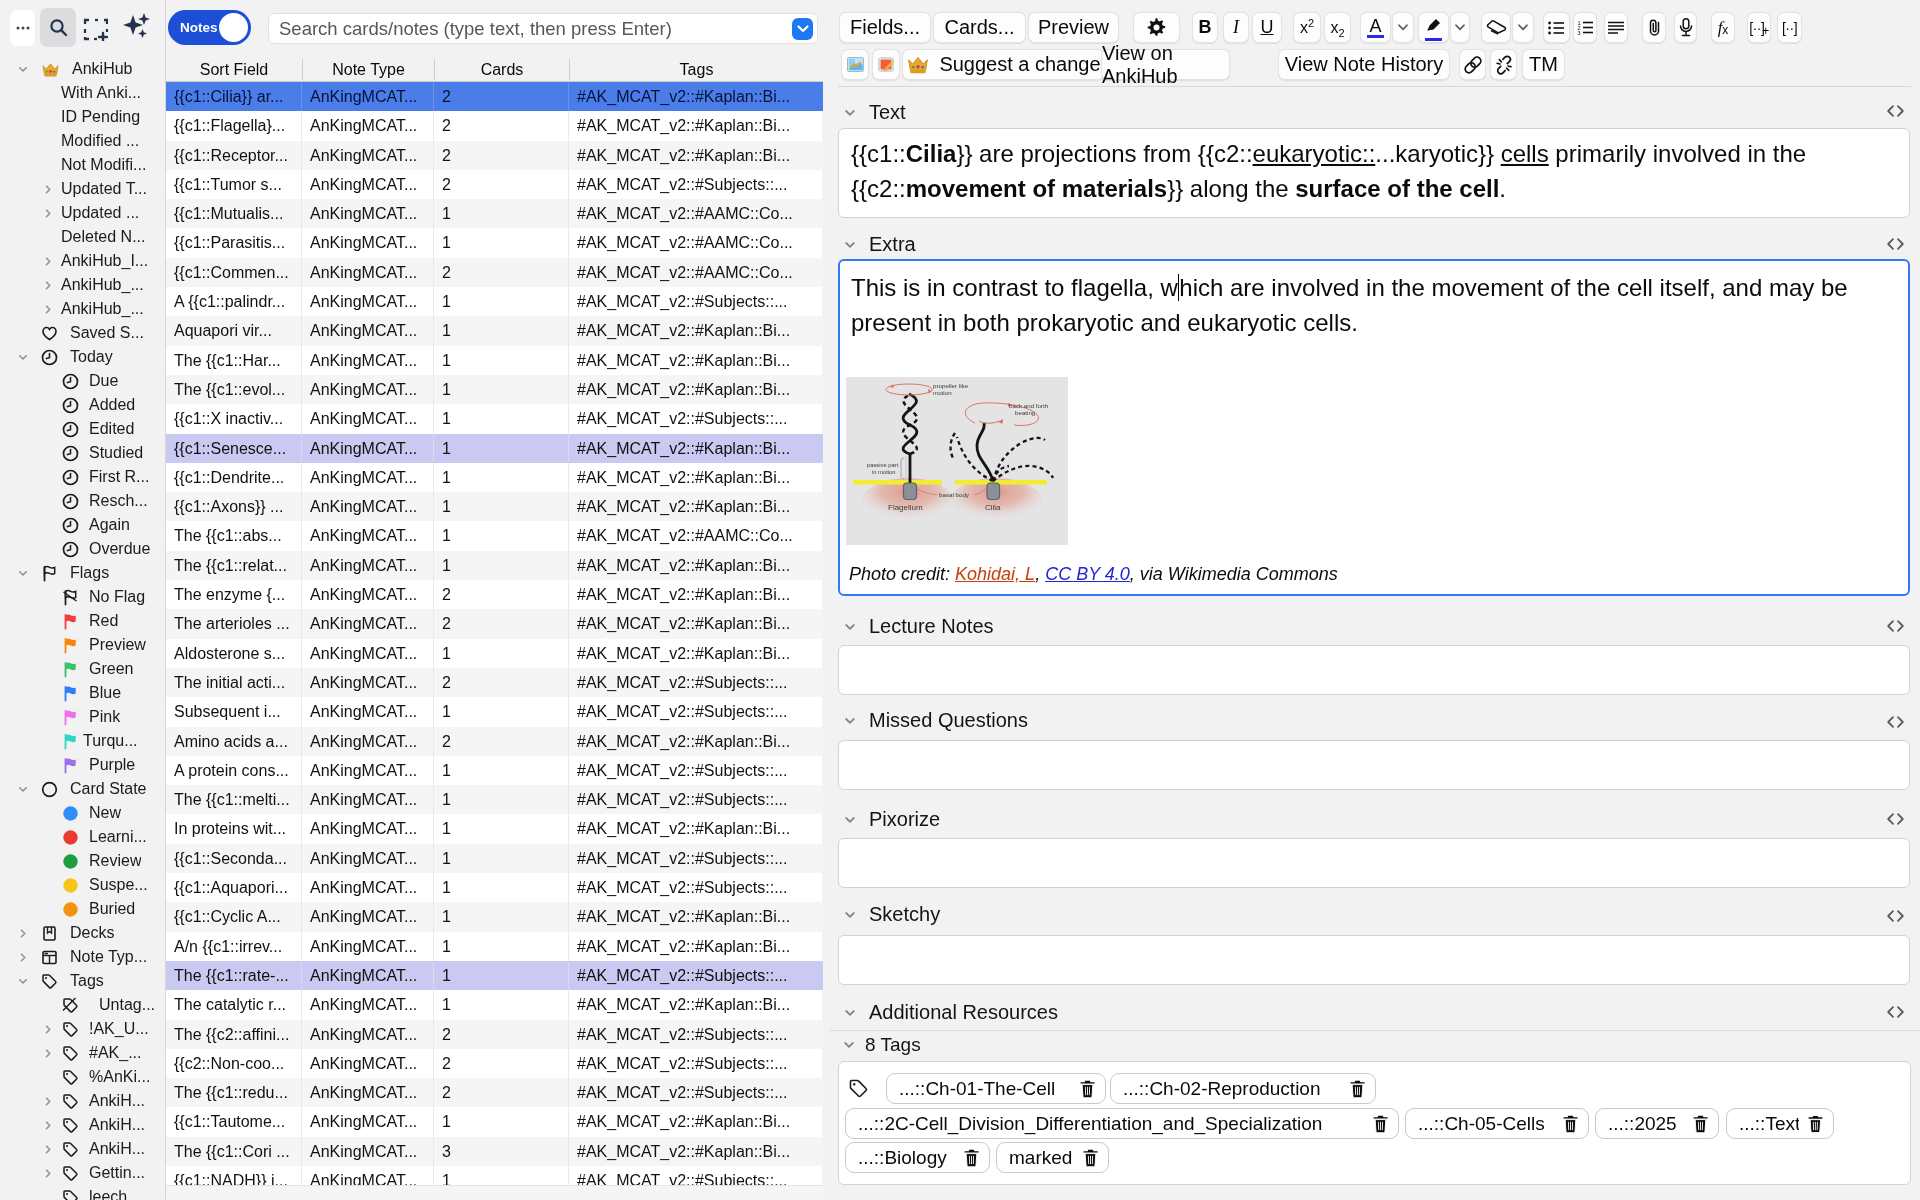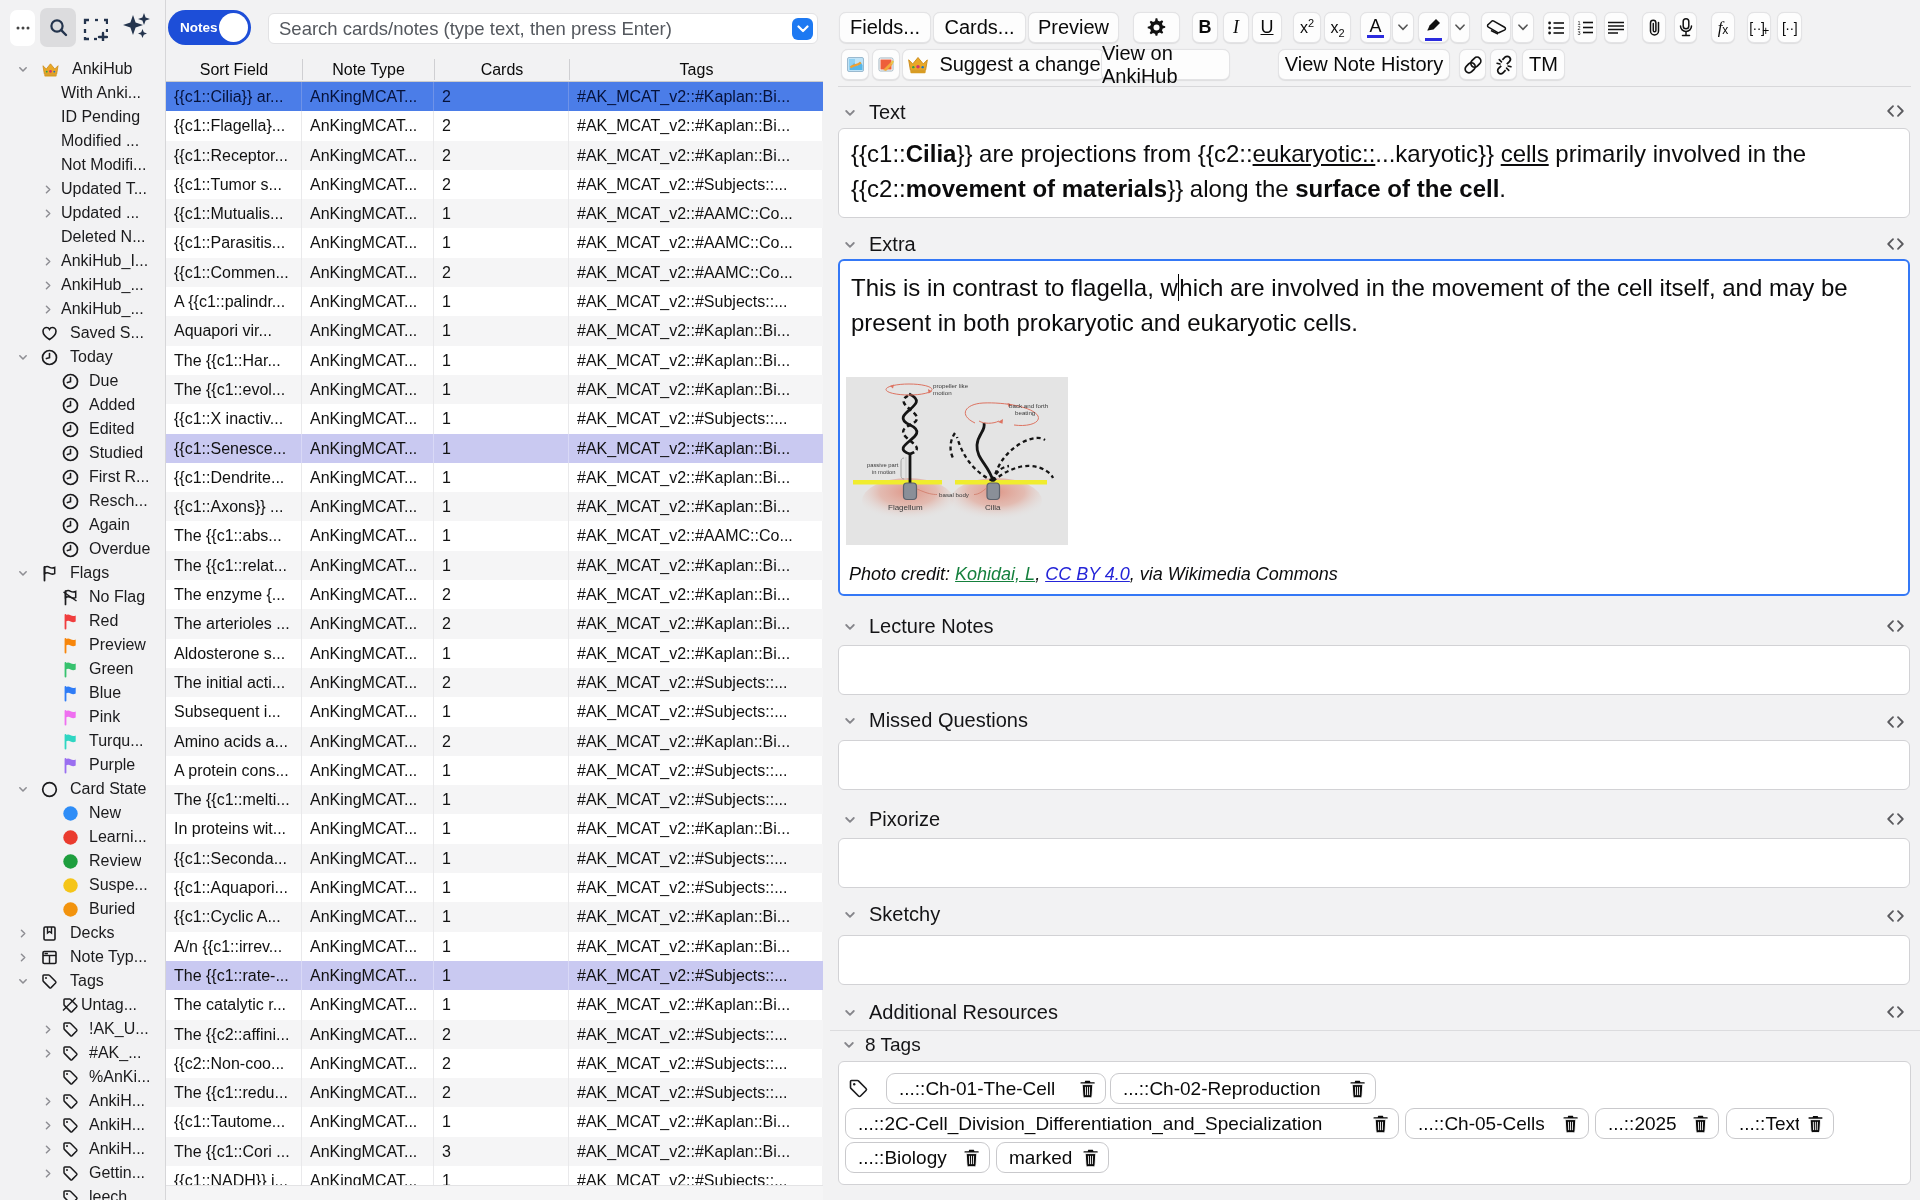--- a/index.html
+++ b/index.html
@@ -385,21 +385,21 @@
       <span class="slbl" style="margin-left:10px">Pink</span>
     </div>
     <div class="sr">
       <span class="sp" style="width:43px"></span>
       <span class="chev"></span>
       <span class="sp" style="width:9px"></span>
       <svg class="sic" viewBox="0 0 17 17">
         <path d="M3.5 15.5 V2" stroke="#2fd6c2" stroke-width="1.8" stroke-linecap="round"></path>
         <path d="M3.5 2.4 C5.5 1.2 7 1.4 8.6 2.3 C10.2 3.2 11.8 3.3 13.7 2.5 L13.7 8.6 C11.8 9.4 10.2 9.3 8.6 8.4 C7 7.5 5.5 7.4 3.5 8.5 Z" fill="#2fd6c2"></path>
       </svg>
-      <span class="slbl" style="margin-left:10px">Turqu...</span>
+      <span class="slbl" style="margin-left:4px">Turqu...</span>
     </div>
     <div class="sr">
       <span class="sp" style="width:43px"></span>
       <span class="chev"></span>
       <span class="sp" style="width:9px"></span>
       <svg class="sic" viewBox="0 0 17 17">
         <path d="M3.5 15.5 V2" stroke="#9a6ff0" stroke-width="1.8" stroke-linecap="round"></path>
         <path d="M3.5 2.4 C5.5 1.2 7 1.4 8.6 2.3 C10.2 3.2 11.8 3.3 13.7 2.5 L13.7 8.6 C11.8 9.4 10.2 9.3 8.6 8.4 C7 7.5 5.5 7.4 3.5 8.5 Z" fill="#9a6ff0"></path>
       </svg>
       <span class="slbl" style="margin-left:10px">Purple</span>
@@ -507,21 +507,21 @@
       <span class="slbl" style="margin-left:12px">Tags</span>
     </div>
     <div class="sr">
       <span class="sp" style="width:43px"></span>
       <span class="chev"></span>
       <span class="sp" style="width:9px"></span>
       <svg class="sic" viewBox="0 0 17 17">
         <path d="M2 2.8 C2 2.36 2.36 2 2.8 2 L7.6 2 C7.9 2 8.2 2.12 8.4 2.35 L14.6 8.5 C15 8.95 15 9.65 14.6 10.1 L10.1 14.6 C9.65 15 8.95 15 8.5 14.6 L2.35 8.4 C2.12 8.2 2 7.9 2 7.6 Z" fill="none" stroke="#1b1b1d" stroke-width="1.5"></path>
         <line x1="1" y1="13.5" x2="13.5" y2="1" stroke="#1b1b1d" stroke-width="1.5"></line>
       </svg>
-      <span class="slbl" style="margin-left:2px">Untag...</span>
+      <span class="slbl" style="margin-left:20px">Untag...</span>
     </div>
     <div class="sr">
       <span class="sp" style="width:43px"></span>
       <span class="chev">
         <svg width="11" height="11" viewBox="0 0 11 11">
           <path d="M3.8 2 L7.4 5.5 L3.8 9" fill="none" stroke="#8e8e93" stroke-width="1.7" stroke-linecap="round" stroke-linejoin="round"></path>
         </svg>
       </span>
       <span class="sp" style="width:9px"></span>
       <svg class="sic" viewBox="0 0 17 17">
@@ -1090,21 +1090,21 @@
           <text x="163" y="31" font-size="6.2">back and forth</text>
           <text x="169" y="38" font-size="6.2">beating</text>
           <text x="21" y="90" font-size="5.8">passive part</text>
           <text x="26" y="97" font-size="5.8">in motion</text>
           <text x="93" y="120" font-size="6.2">basal body</text>
           <text x="42" y="133" font-size="8">Flagellum</text>
           <text x="139" y="133" font-size="8">Cilia</text>
         </g>
       </svg>
     </div>
-    <div style="position:absolute;left:9px;top:296px;font-style:italic;font-size:18px;">Photo credit: <a style="color:#15803d;text-decoration:underline;">Kohidai, L</a>, <a style="color:#2525d8;text-decoration:underline;">CC BY 4.0</a>, via Wikimedia Commons</div>
+    <div style="position:absolute;left:9px;top:296px;font-style:italic;font-size:18px;">Photo credit: <a style="color:#c2410c;text-decoration:underline;">Kohidai, L</a>, <a style="color:#2525d8;text-decoration:underline;">CC BY 4.0</a>, via Wikimedia Commons</div>
   </div>
 
   <div class="flabel" style="left:14px;top:615px;"><span class="fchev"><svg width="12" height="12" viewBox="0 0 12 12">
           <path d="M2.2 4 L6 7.8 L9.8 4" fill="none" stroke="#86868b" stroke-width="1.8" stroke-linecap="round" stroke-linejoin="round"></path>
         </svg></span>Lecture Notes</div>
   <div class="codeico" style="left:1056px;top:619px;"><svg width="19" height="14" viewBox="0 0 19 14">
         <path d="M7 2.2 L2.2 7 L7 11.8 M12 2.2 L16.8 7 L12 11.8" fill="none" stroke="#5a5a5e" stroke-width="1.8" stroke-linecap="round" stroke-linejoin="round"></path>
       </svg></div>
   <div class="fbox" style="top:645px;width:1072px;height:50px;"></div>
 

